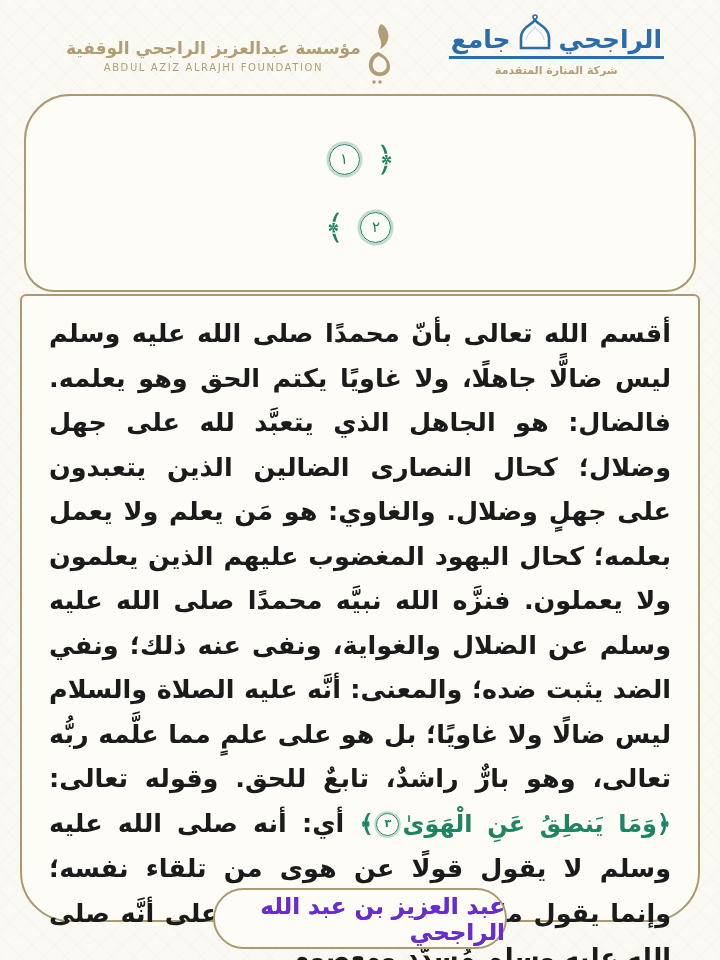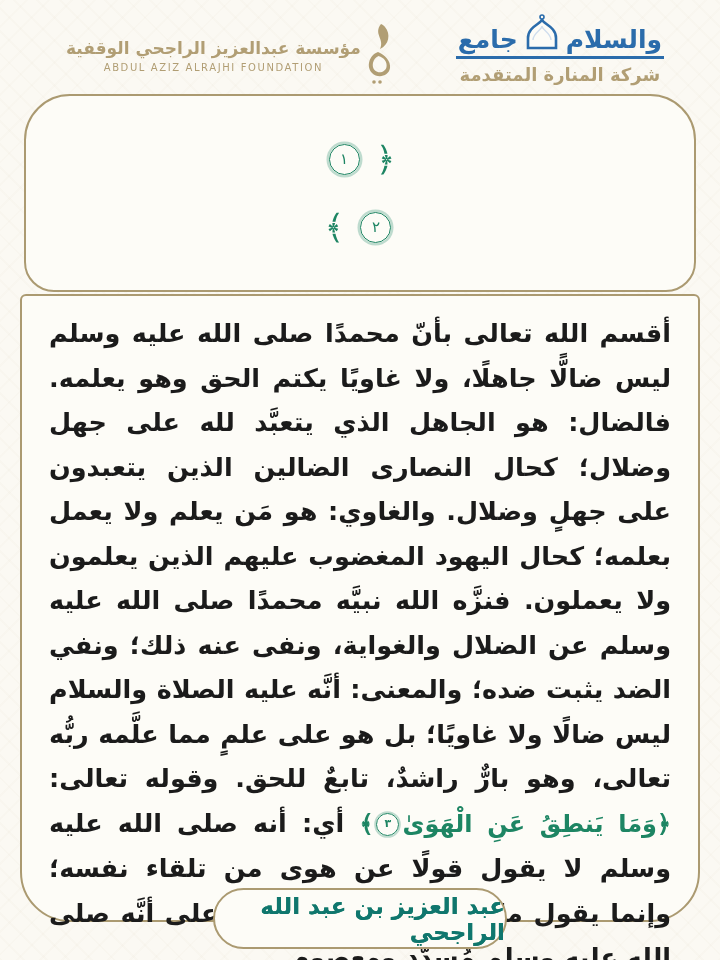--- a/index.html
+++ b/index.html
@@ -20,21 +20,21 @@
   .fl-arabic { color:#b19e74; font-size:17px; font-weight:bold; direction:rtl; }
   .fl-english { color:#b19e74; font-size:10px; letter-spacing:1.6px; margin-top:4px; white-space:nowrap; }
   .fl-mark svg { display:block; }
 
   .mosque-logo { position:absolute; right:56px; top:14px; display:flex; flex-direction:column; align-items:center; }
   .ml-title { direction:ltr; display:flex; align-items:flex-end; color:#2b6cab;
               font-weight:bold; font-size:25px; border-bottom:3px solid #2b6cab; padding:0 2px 1px 2px; }
   .ml-word { line-height:30px; }
   .ml-dome { margin:0 1px -1px 1px; }
 
-  .ml-subtitle { color:#b19e74; font-size:18px; font-weight:bold; margin-top:5px; direction:rtl; }
+  .ml-subtitle { color:#b19e74; font-size:11px; font-weight:bold; margin-top:5px; direction:rtl; }
 
   
   .verse-card {
     position:absolute; left:24px; right:24px; top:94px; height:198px;
     background:#fdfcf7; border:2px solid #ab9a71;
     border-radius:46px 46px 30px 30px;
     display:flex; flex-direction:column; align-items:center; justify-content:center; gap:34px;
   }
   .verse-line { direction:rtl; color:#1d8563; font-size:36px; line-height:1;
                 display:flex; align-items:center; gap:12px; white-space:nowrap; }
@@ -66,21 +66,21 @@
   }
 
   
   .signature-pill {
     position:absolute; left:50%; top:888px; transform:translateX(-50%);
     width:294px; height:61px; background:#fdfcf7;
     border:2px solid #ab9a71; border-radius:32px; z-index:3;
     display:flex; align-items:center; justify-content:center;
   }
   .signature-text {
-    direction:rtl; color:#0f766e; font-size:23px; font-weight:bold;
+    direction:rtl; color:#6d28d9; font-size:23px; font-weight:bold;
     text-shadow:0 0 .4px #2c8a68;
   }
 </style>
 </head>
 <body>
 
 <div class="page">
 
   <div class="foundation-logo">
     <div class="fl-text">
@@ -100,21 +100,21 @@
   <div class="mosque-logo">
     <div class="ml-title">
       <span class="ml-word">جامع</span>
       <span class="ml-dome">
         <svg width="46" height="36" viewBox="0 0 46 36">
           <circle cx="23" cy="3" r="2" fill="none" stroke="#2b6cab" stroke-width="1.6"></circle>
           <path d="M23 5 C23 10 9 12 9 24 L9 34 L37 34 L37 24 C37 12 23 10 23 5 Z" fill="#fdfcf7" stroke="#2b6cab" stroke-width="2.6"></path>
           <path d="M14 26 C14 19 23 16 23 12 C23 16 32 19 32 26" fill="none" stroke="#cfdded" stroke-width="1.4"></path>
         </svg>
       </span>
-      <span class="ml-word">والسلام</span>
+      <span class="ml-word">الراجحي</span>
     </div>
     <div class="ml-subtitle">شركة المنارة المتقدمة</div>
   </div>
 
   <div class="verse-card">
     <div class="verse-line">
       <span class="bracket">﴿</span>
       <span class="ayah-badge">١</span>
     </div>
     <div class="verse-line">

